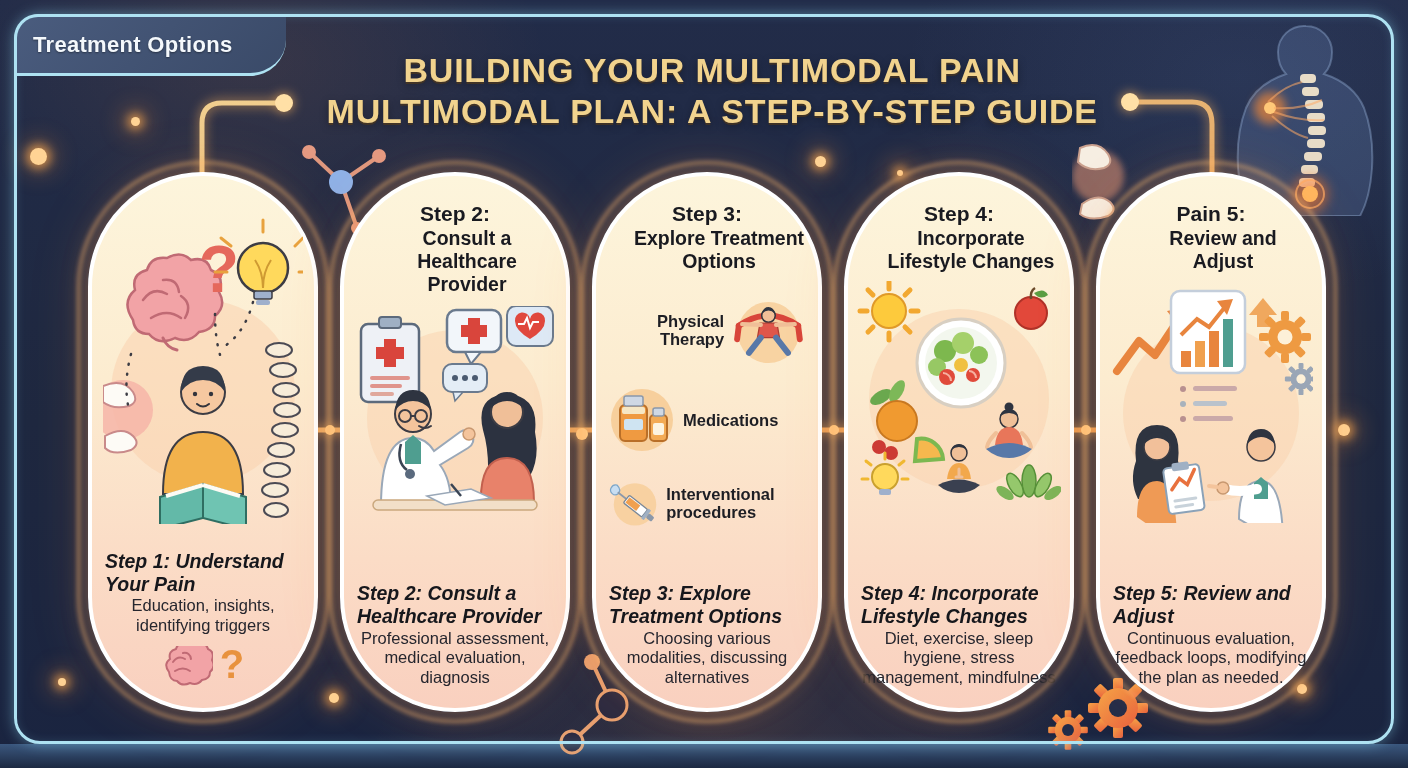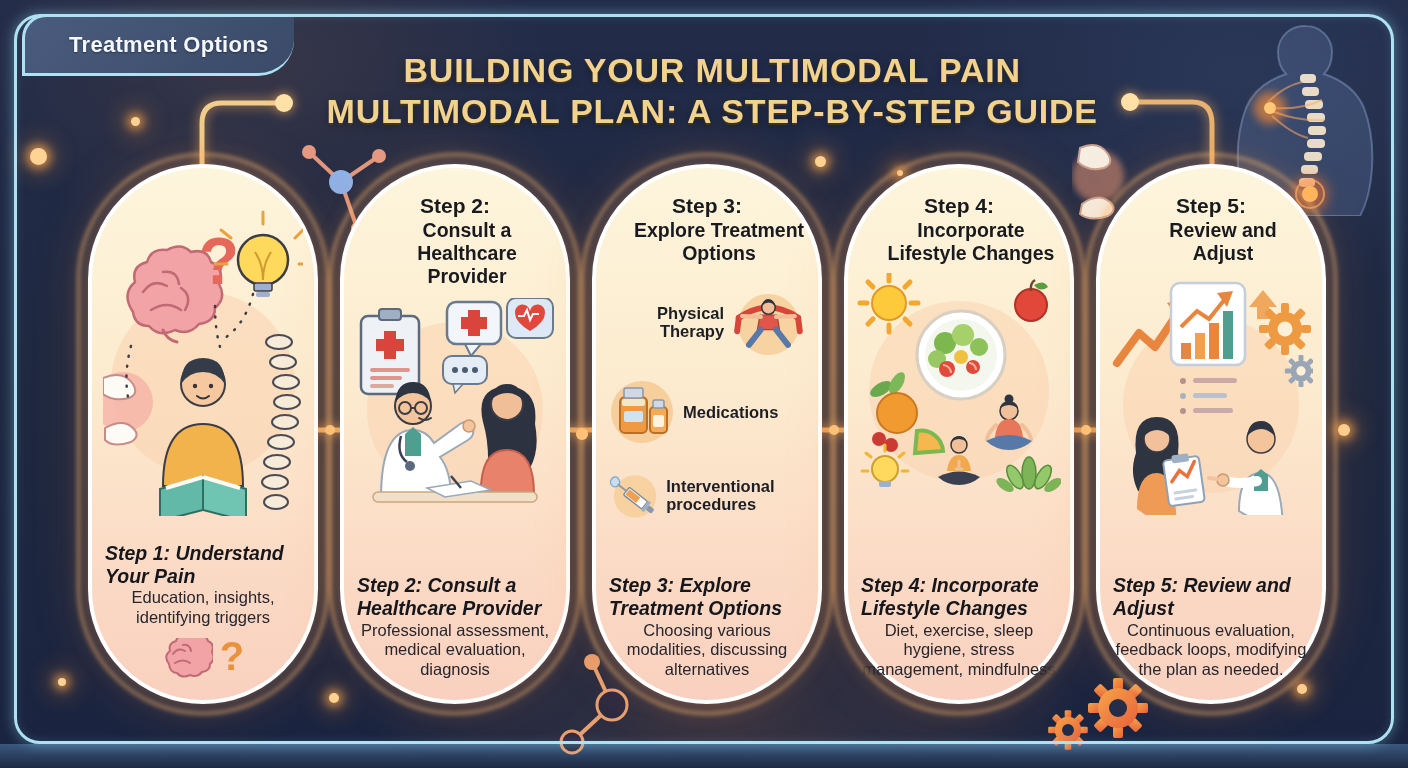--- a/index.html
+++ b/index.html
@@ -12,34 +12,34 @@
       linear-gradient(180deg,#222c49 0%,#1e2840 55%,#1a2440 100%);}
   
   .frame{position:absolute;left:14px;top:14px;right:14px;bottom:24px;border:3px solid #aee2f2;
     border-radius:26px;box-shadow:0 0 14px rgba(140,220,245,.45), inset 0 0 10px rgba(140,220,245,.15);z-index:5;pointer-events:none;}
   .bottom-strip{position:absolute;left:0;right:0;top:744px;height:24px;
     background:linear-gradient(180deg,#3b577e,#1c2942);z-index:0;}
   
   .badge{position:absolute;left:14px;top:14px;width:272px;height:62px;z-index:6;
     background:linear-gradient(135deg,#4a5c7e,#3a4a68);
     border-radius:24px 0 36px 0;border:3px solid #aee2f2;border-right:none;
-    display:flex;align-items:center;padding-left:44px;box-sizing:border-box;margin-left:8px;}
+    display:flex;align-items:center;padding-left:16px;box-sizing:border-box;}
   .badge span{color:#f4f8fc;font-size:22px;font-weight:700;letter-spacing:.3px;
     text-shadow:0 1px 2px rgba(0,0,0,.4);}
   
   .title{position:absolute;top:50px;left:50%;transform:translateX(-49%);z-index:4;text-align:center;width:820px;}
   .title div{color:#f1d38e;font-weight:700;font-size:34px;line-height:1.22;letter-spacing:.8px;
     text-shadow:0 2px 0 rgba(90,60,20,.55),0 3px 8px rgba(0,0,0,.35);}
   
   .connector{position:absolute;left:0;top:0;z-index:1;filter:drop-shadow(0 0 6px rgba(255,180,90,.8));}
   .deco{position:absolute;z-index:1;}
   .glow-dot{position:absolute;border-radius:50%;background:#ffd394;z-index:1;
     box-shadow:0 0 10px 4px rgba(255,170,80,.65),0 0 22px 10px rgba(255,150,60,.25);}
   
-  .card{position:absolute;top:164px;width:230px;height:540px;border-radius:118px;z-index:2;
+  .card{position:absolute;top:172px;width:230px;height:540px;border-radius:118px;z-index:2;
     background:linear-gradient(180deg,#fdf5dc 0%,#fcecd0 38%,#fbdcc6 72%,#f9d0bf 100%);
     border:4px solid #ffffff;box-sizing:border-box;
     box-shadow:0 0 26px rgba(255,165,80,.35),0 0 60px rgba(255,140,60,.18);
     display:flex;flex-direction:column;align-items:center;padding:26px 13px 20px;}
   .card::after{content:"";position:absolute;inset:-15px;border-radius:132px;
     border:3px solid rgba(255,186,112,.55);filter:blur(2px);pointer-events:none;}
   .card.c1{left:88px}.card.c2{left:340px}.card.c3{left:592px}.card.c4{left:844px}.card.c5{left:1096px}
   .top-head{text-align:center;color:#191a20;line-height:1.18;}
   .top-head .lbl{font-size:21px;font-weight:700;}
   .top-head .ttl{font-size:19.5px;font-weight:700;margin-left:24px;}
@@ -447,21 +447,21 @@
         <ellipse cx="24" cy="8" rx="5" ry="10" transform="rotate(55 24 8)" fill="#7db458"></ellipse>
       </g>
     </svg>
     <div class="spacer"></div>
     <div class="bot-head">Step 4: Incorporate Lifestyle Changes</div>
     <div class="desc">Diet, exercise, sleep hygiene, stress management, mindfulness</div>
   </div>
 
   <div class="card c5">
     <div class="top-head">
-      <div class="lbl">Step 5:</div>
+      <div class="lbl">Pain 5:</div>
       <div class="ttl">Review and Adjust</div>
     </div>
     <svg class="illus" width="204" height="240" viewBox="0 0 204 240" style="margin-top:10px">
       <circle cx="102" cy="130" r="88" fill="#f9d2ae" opacity=".5"></circle>
       <g>
         <path d="M8 88 L30 58 L46 72 L70 36" stroke="#e8853e" stroke-width="8" fill="none" stroke-linecap="round" stroke-linejoin="round"></path>
         <path d="M58 28 L78 24 L72 46z" fill="#e8853e"></path>
       </g>
       <g>
         <rect x="62" y="8" width="74" height="82" rx="9" fill="#fff" stroke="#c4cedb" stroke-width="2.5"></rect>

